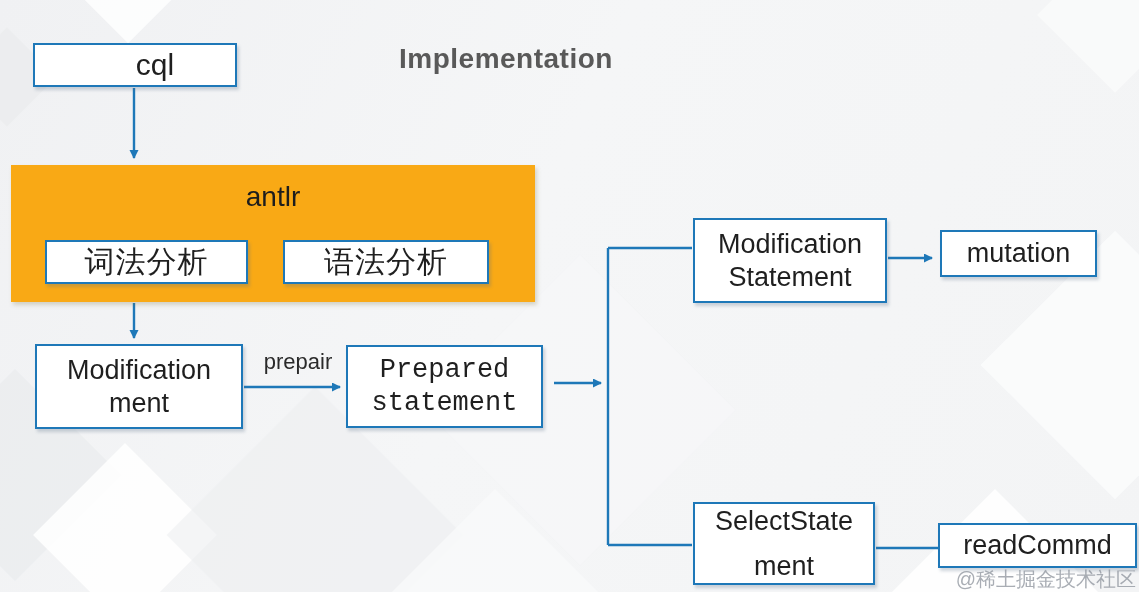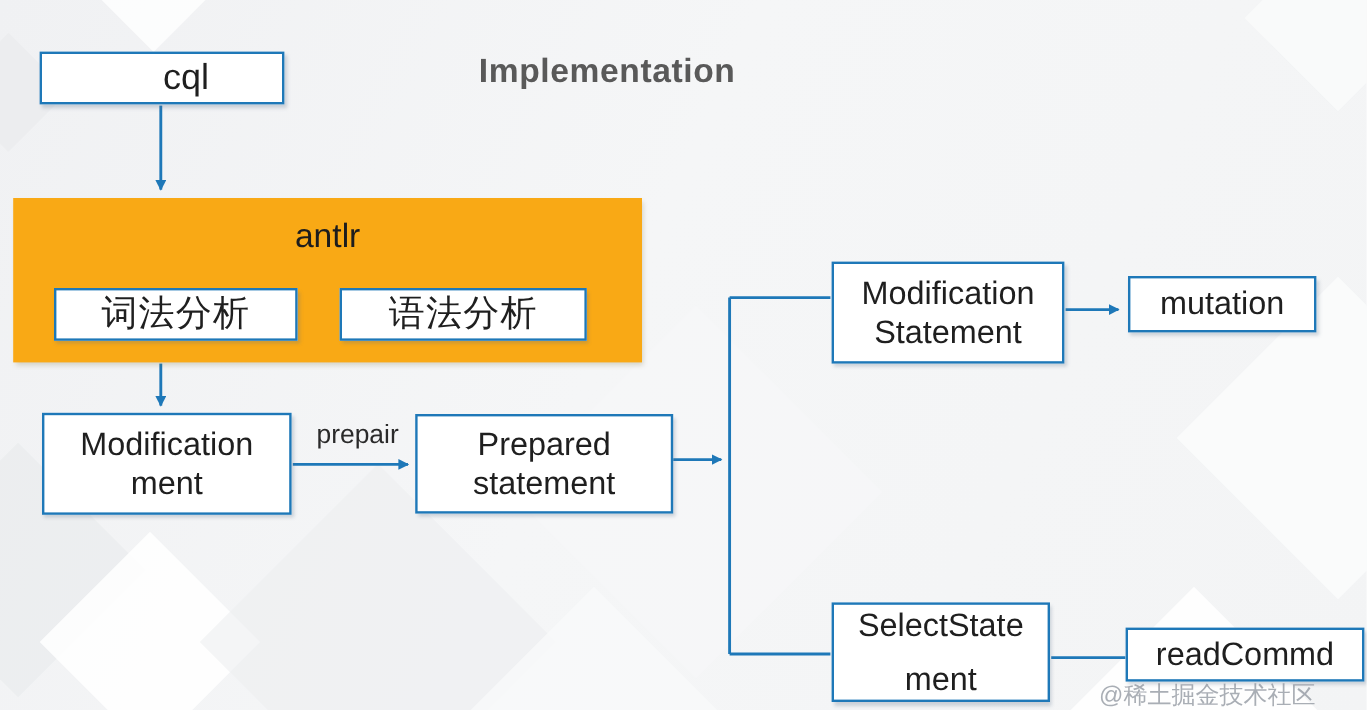--- a/index.html
+++ b/index.html
@@ -49,36 +49,36 @@
     box-shadow:2px 3px 4px rgba(120,110,60,.25);
   }
   .orange-box .group-label{
     position:absolute;left:0;top:16px;width:100%;text-align:center;
     font-size:28px;color:#1d1d1d;
   }
   .cql{left:33px;top:43px;width:204px;height:44px;font-size:30px;padding-left:40px;}
   .lexical{left:45px;top:240px;width:203px;height:44px;font-size:30px;letter-spacing:1px;}
   .syntax{left:283px;top:240px;width:206px;height:44px;font-size:30px;letter-spacing:1px;}
   .parsed{left:35px;top:344px;width:208px;height:85px;font-size:27px;}
-  .prepared{left:346px;top:345px;width:215px;height:83px;font-size:27px;}
+  .prepared{left:346px;top:345px;width:197px;height:83px;font-size:27px;font-family:Liberation Mono, monospace;}
   .modification{left:693px;top:218px;width:194px;height:85px;font-size:27px;}
   .mutation{left:940px;top:230px;width:157px;height:47px;font-size:27px;}
   .select{left:693px;top:502px;width:182px;height:83px;font-size:27px;gap:12px;}
   .readcommd{left:938px;top:523px;width:199px;height:45px;font-size:27px;}
 
   .edge-label{
     position:absolute;left:250px;top:349px;width:96px;text-align:center;
     font-size:22px;color:#2a2a2a;
   }
   .page-title{
     position:absolute;left:399px;top:43px;
     font-size:28px;font-weight:bold;color:var(--title-gray);letter-spacing:.5px;
   }
   .watermark{
-    position:absolute;right:3px;top:566px;width:260px;text-align:center;
+    position:absolute;right:3px;top:566px;width:260px;text-align:right;
     font-size:20px;color:#8d939c;opacity:.75;
   }
 </style>
 </head>
 <body>
 
 <div class="stage">
 
   <div class="deco d1"></div>
   <div class="deco d2"></div>

